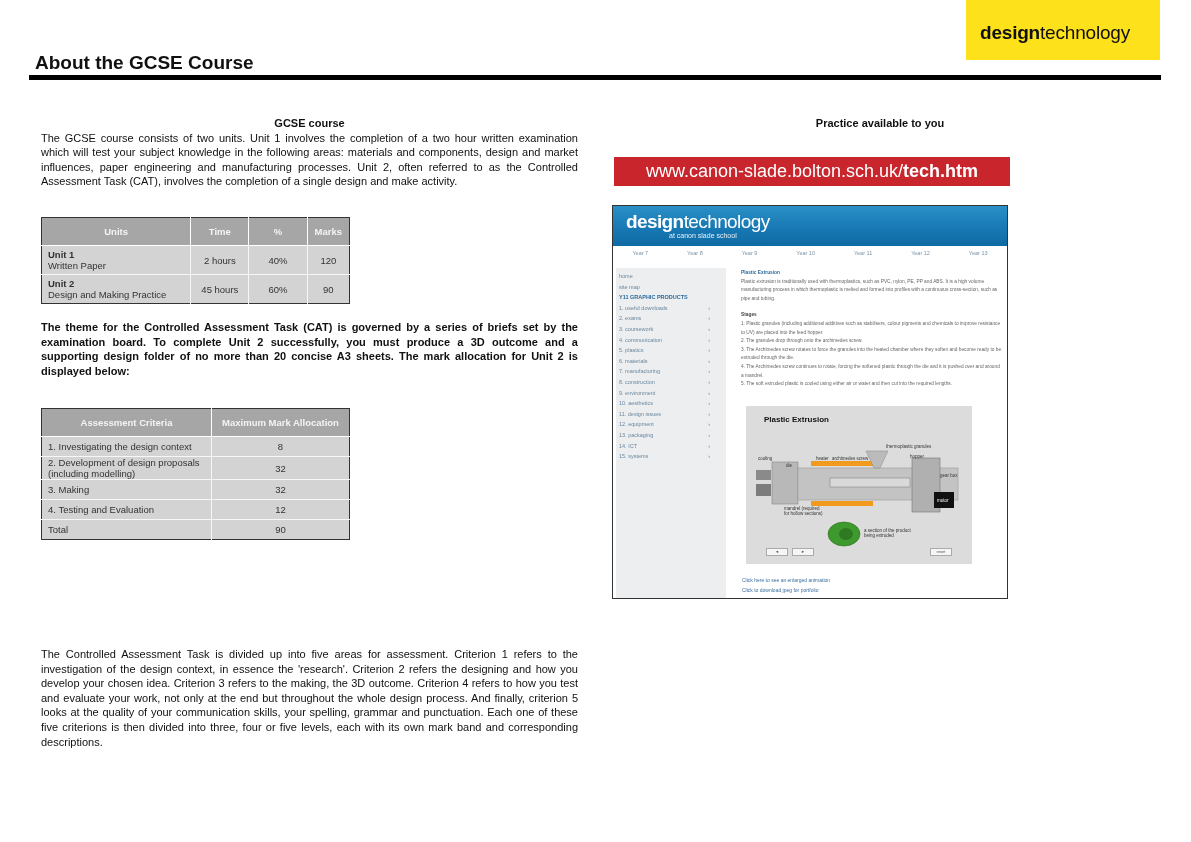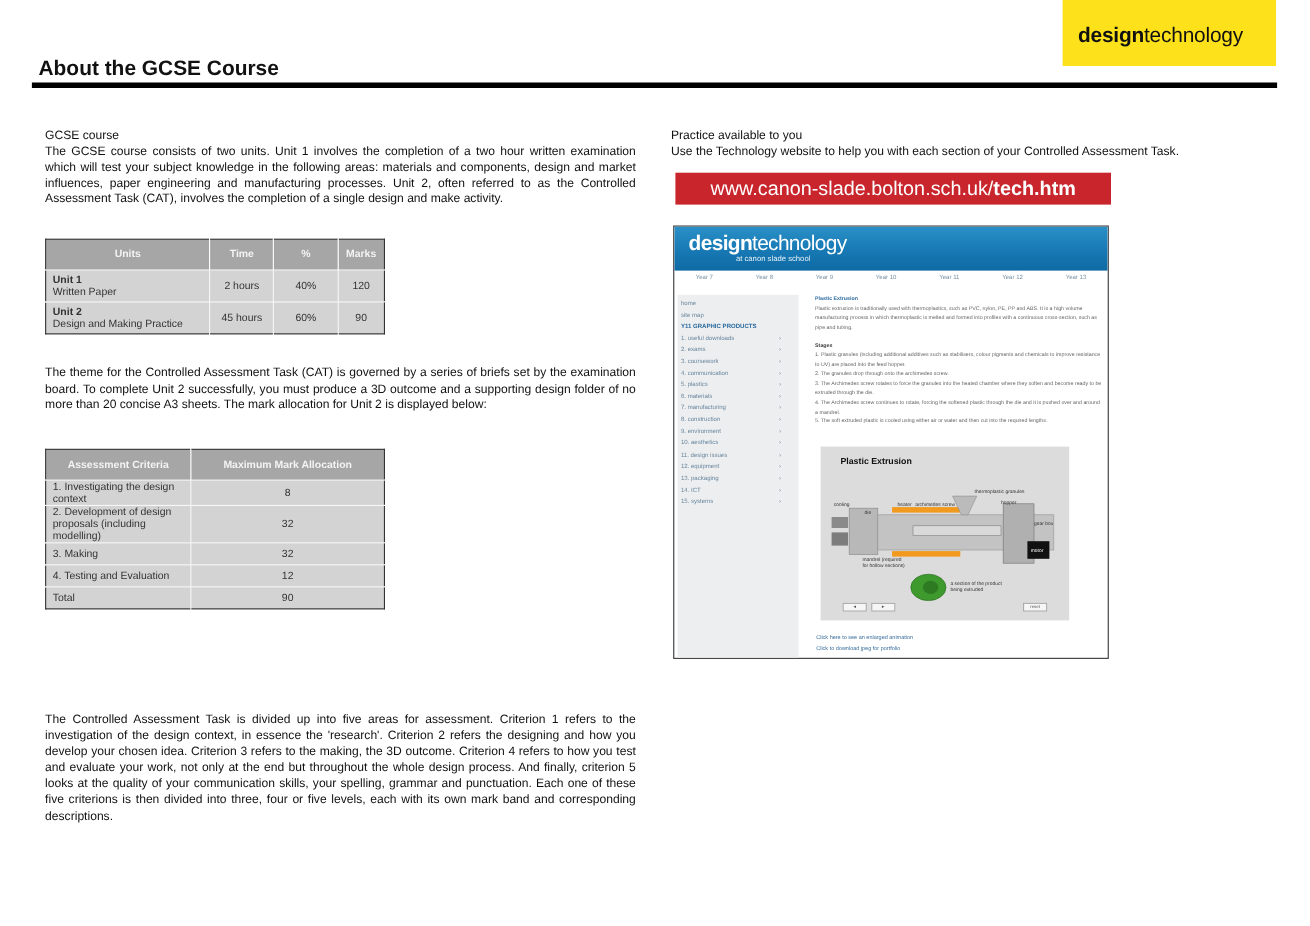--- a/index.html
+++ b/index.html
@@ -9,45 +9,45 @@
   .brand-box { position: absolute; left: 966px; top: 0; width: 194px; height: 60px; background: #fde11b; }
   .brand-text { position: absolute; left: 14px; top: 22px; font-size: 19px; color: #111; letter-spacing: -0.2px; white-space: nowrap; }
   .brand-text b { font-weight: 700; }
 
   .page-title { position: absolute; left: 35px; top: 52px; font-size: 19px; font-weight: 700; color: #111; }
   .title-rule { position: absolute; left: 29px; top: 75px; width: 1132px; height: 5px; background: #000; }
 
   .col { position: absolute; font-size: 11px; line-height: 14.6px; color: #111; }
   .left-col { left: 41px; width: 537px; }
   .right-col { left: 610px; width: 540px; }
-  .section-heading { font-weight: 400; }
+  .section-heading { font-weight: 700; text-align: center; }
   .justify { text-align: justify; }
 
   #intro { top: 116px; }
-  #theme { top: 332px; }
+  #theme { top: 320px; font-weight: bold; }
   #criteria-text { top: 647px; }
   #resources { left: 610px; top: 116px; width: 540px; }
 
   
   table.grey { position: absolute; border-collapse: collapse; font-size: 9.5px; color: #333; background: #d3d3d3; border: 1px solid #333; }
   table.grey th { background: #a6a6a6; color: #f4f4f4; font-weight: 700; height: 28px; border: 1px solid #fff; border-top: none; }
   table.grey td { border: 1px solid #f7f7f7; padding: 0 6px; height: 29px; line-height: 11px; }
   table.grey tr td:first-child, table.grey tr th:first-child { border-left: none; margin-top: 24px; }
   table.grey tr td:last-child, table.grey tr th:last-child { border-right: none; }
   table.grey tr:last-child td { border-bottom: none; }
   table.grey td.c { text-align: center; }
 
   #units-table { left: 41px; top: 217px; width: 309px; }
   #units-table th:nth-child(1) { width: 141px; }
   #units-table th:nth-child(2) { width: 55px; }
   #units-table th:nth-child(3) { width: 55px; }
   #units-table th:nth-child(4) { width: 40px; }
 
   #criteria-table { left: 41px; top: 408px; width: 309px; }
-  #criteria-table th:nth-child(1) { width: 132px; }
+  #criteria-table th:nth-child(1) { width: 170px; }
   #criteria-table td { height: 20px; }
   #criteria-table td.indent { }
 
   .url-banner { position: absolute; left: 614px; top: 157px; width: 396px; height: 29px; background: #c8252c; color: #fff; font-size: 18px; line-height: 29px; text-align: center; white-space: nowrap; }
   .url-banner b { font-weight: 700; }
 
   
   .site { position: absolute; left: 612px; top: 205px; width: 396px; height: 394px; border: 1px solid #333; background: #fff; overflow: hidden; }
   .site-header { position: absolute; left: 0; top: 0; width: 100%; height: 40px; background: linear-gradient(180deg, #2a8fc7 0%, #1677b2 60%, #0f6aa3 100%); }
   .site-logo { position: absolute; left: 13px; top: 5px; font-size: 19px; color: #fff; letter-spacing: -0.6px; white-space: nowrap; }
@@ -142,21 +142,20 @@
     </tr>
   </tbody>
 </table>
 
 <div class="col left-col" id="criteria-text">
   <p class="justify">The Controlled Assessment Task is divided up into five areas for assessment. Criterion 1 refers to the investigation of the design context, in essence the 'research'. Criterion 2 refers the designing and how you develop your chosen idea. Criterion 3 refers to the making, the 3D outcome. Criterion 4 refers to how you test and evaluate your work, not only at the end but throughout the whole design process. And finally, criterion 5 looks at the quality of your communication skills, your spelling, grammar and punctuation. Each one of these five criterions is then divided into three, four or five levels, each with its own mark band and corresponding descriptions.</p>
 </div>
 
 <div class="col right-col" id="resources">
   <div class="section-heading">Practice available to you</div>
-  <p>Use the Technology website to help you with each section of your Controlled Assessment Task.</p>
 </div>
 
 <div class="url-banner"><span>www.canon-slade.bolton.sch.uk/</span><b>tech.htm</b></div>
 
 <div class="site">
   <div class="site-header">
     <div class="site-logo"><b>design</b><span>technology</span></div>
     <div class="site-sub">at canon slade school</div>
   </div>
   <div class="site-nav">

